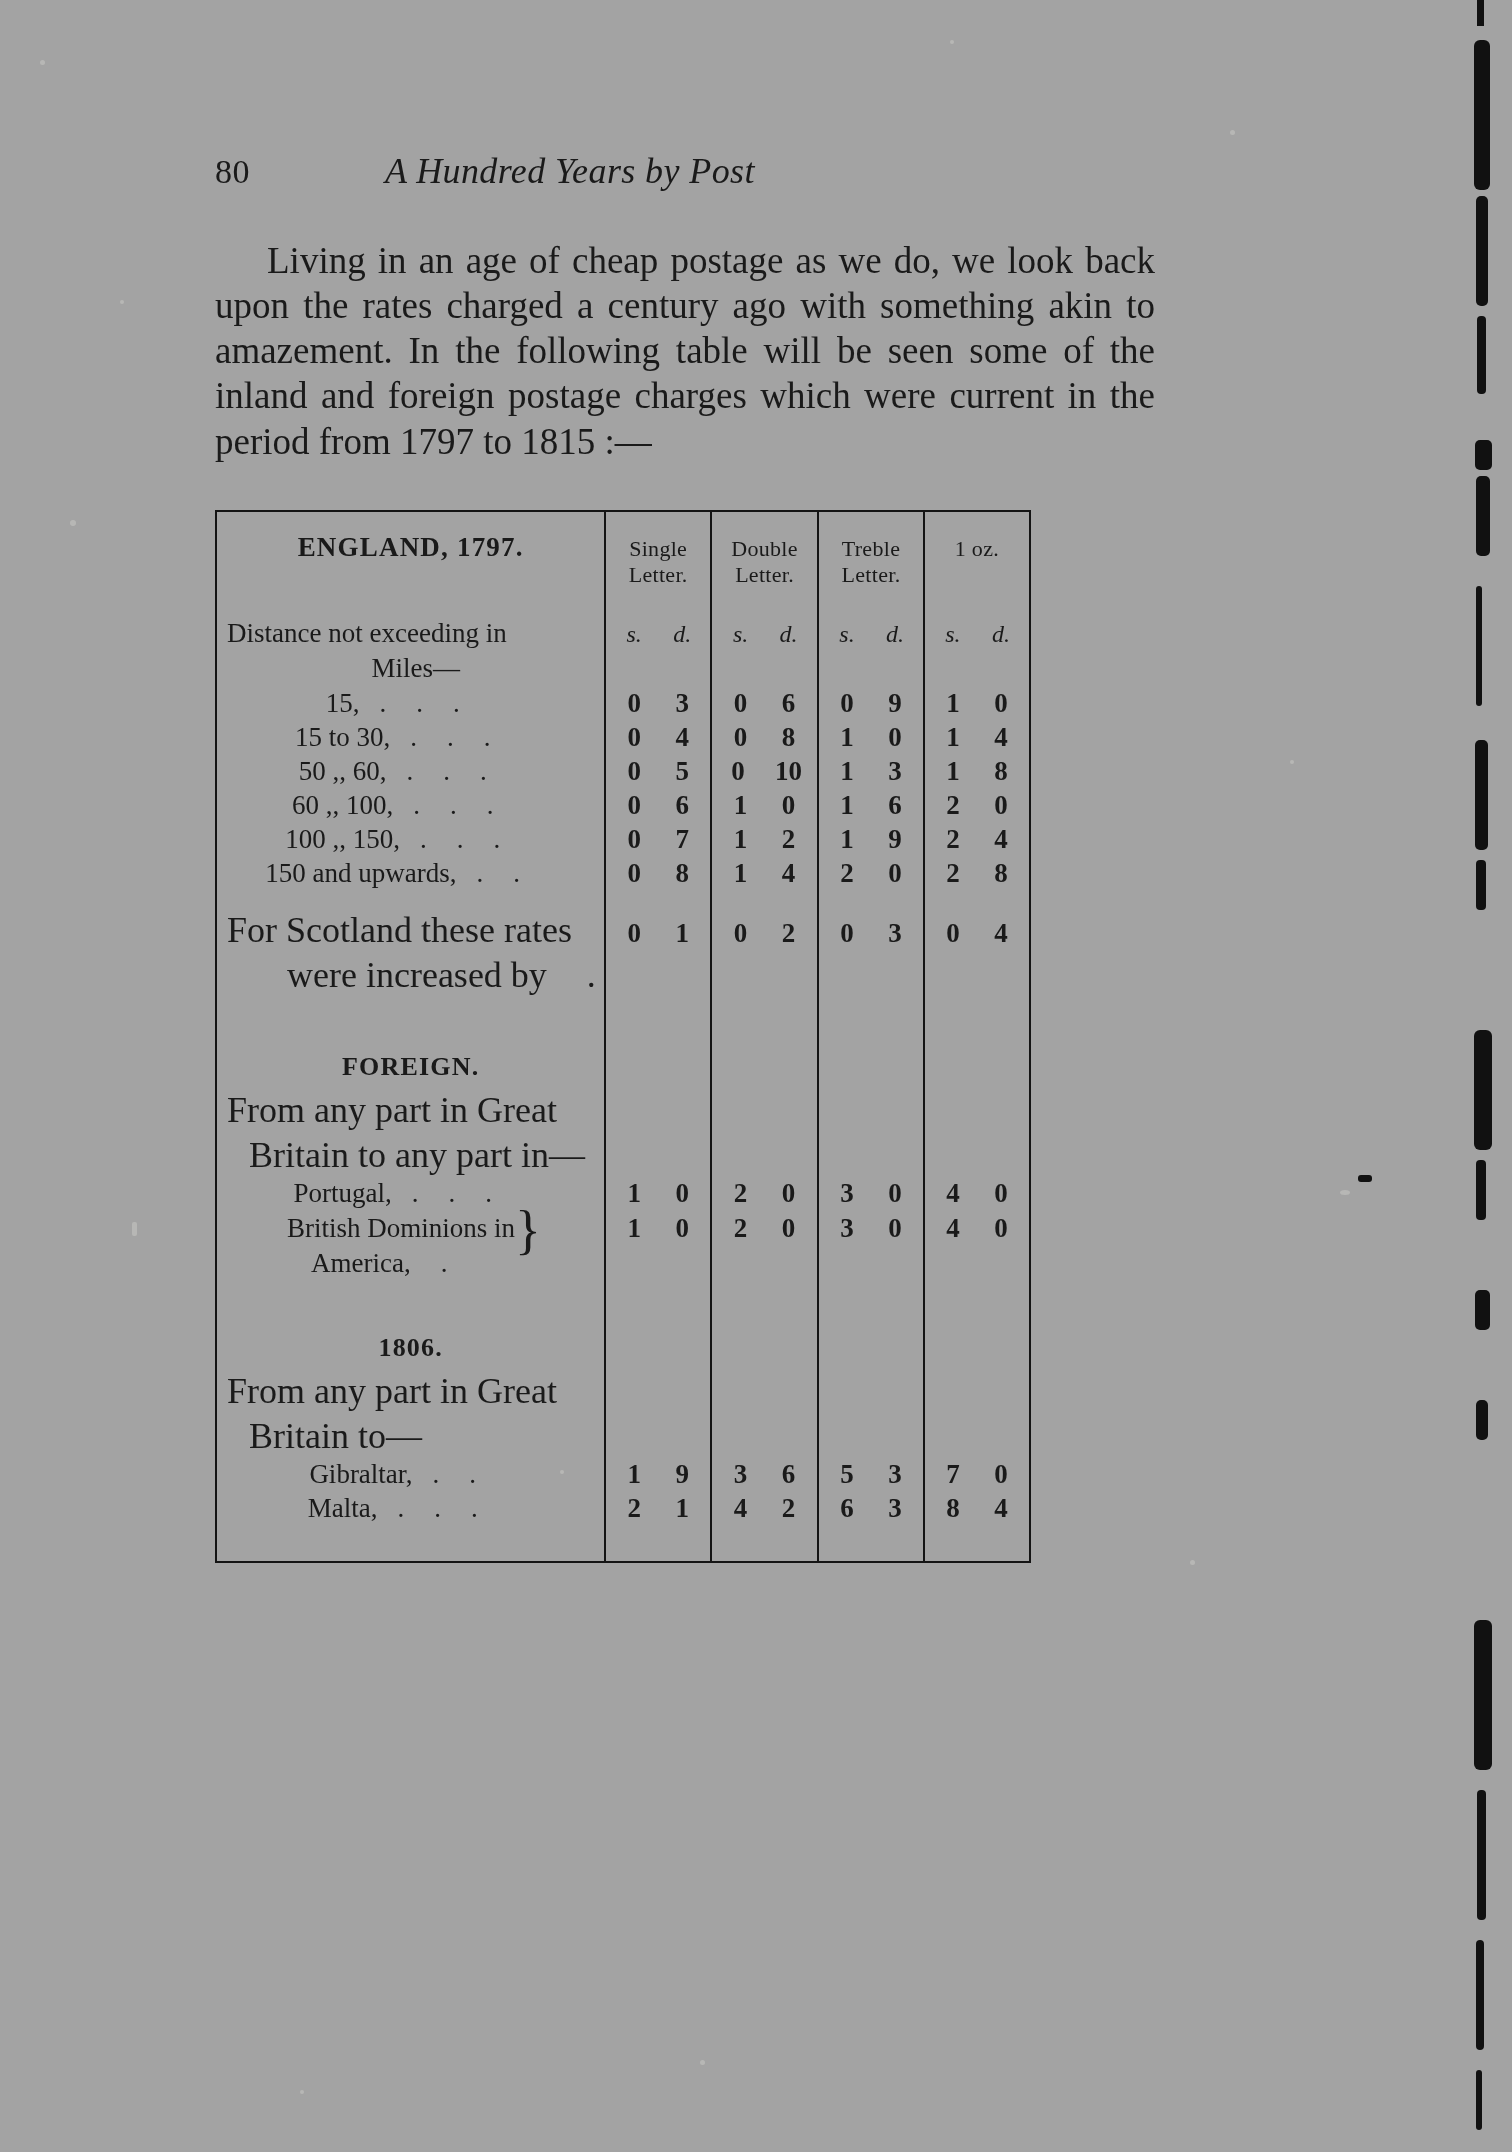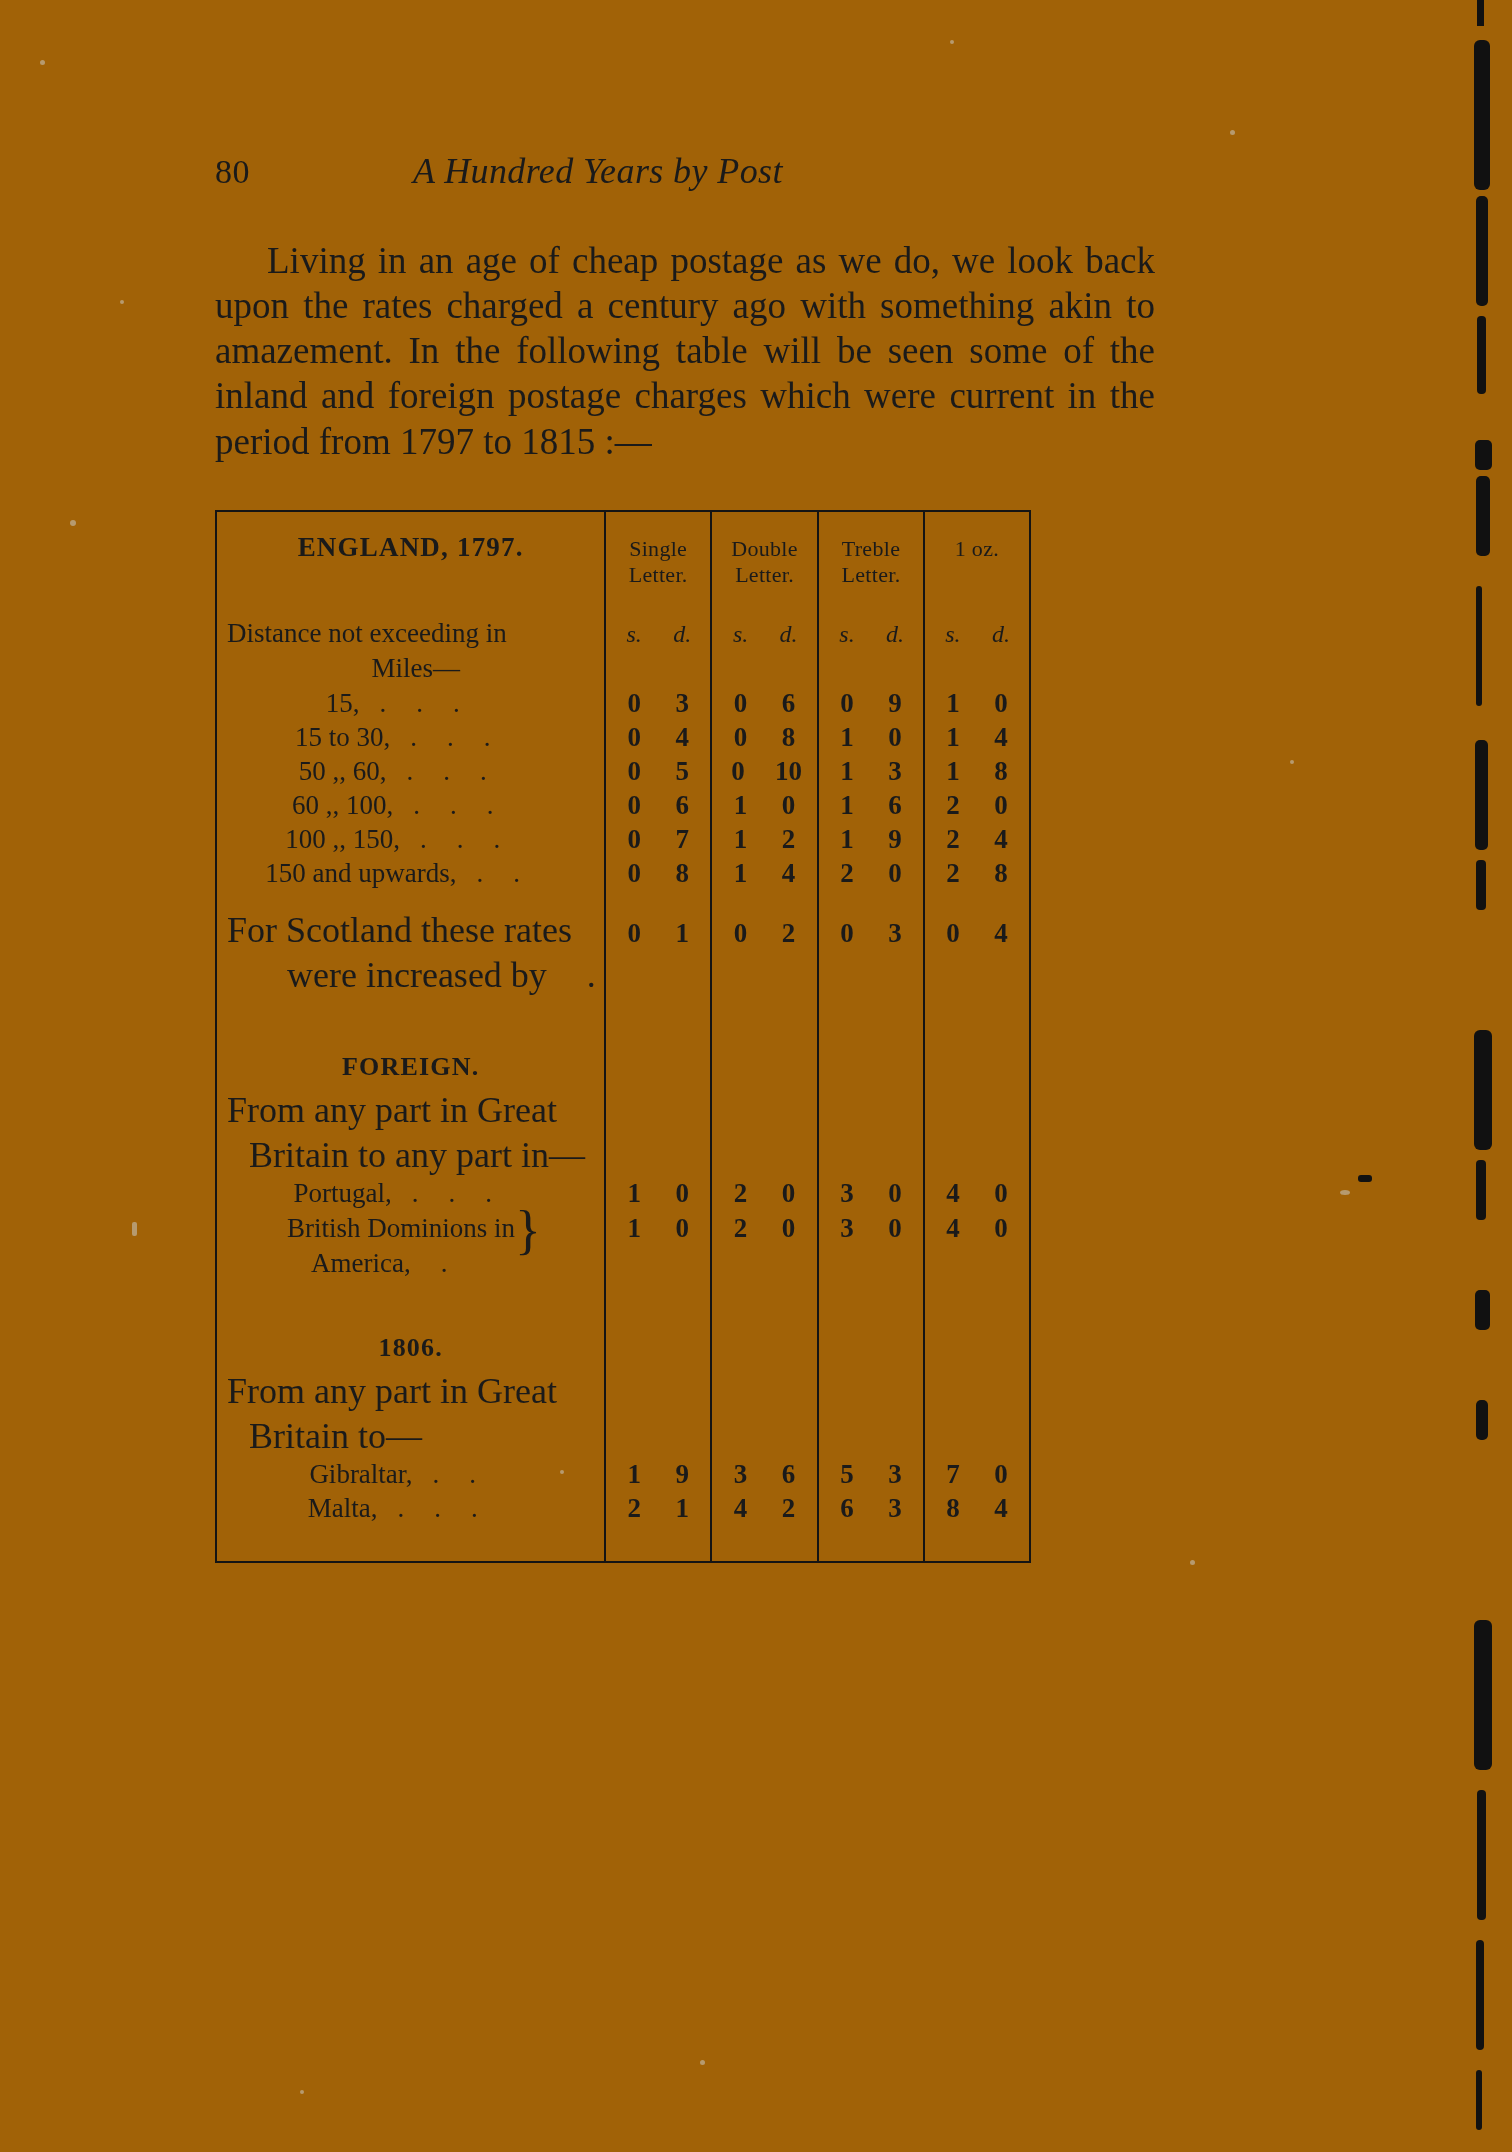--- a/index.html
+++ b/index.html
@@ -13,21 +13,21 @@
     position: relative;
     font-family: "Liberation Serif", serif;
     color: #1a1a1a;
     overflow: hidden;
   }
 
   
   .page {
     position: absolute;
     inset: 0;
-    background: #a16207;
+    background: #a3a3a3;
   }
   .speckle {
     position: absolute;
     background: #c9c9c4;
     border-radius: 50%;
     opacity: .55;
   }
 
   
   .scan-edge {
@@ -59,21 +59,20 @@
   }
   .folio {
     font-size: 34px;
     letter-spacing: .5px;
     width: 170px;
   }
   .booktitle {
     font-style: italic;
     font-size: 36px;
     letter-spacing: .4px;
-    margin-left: 28px;
   }
 
   
   .para {
     font-size: 37px;
     line-height: 1.22;
     text-align: justify;
     text-justify: inter-word;
     margin: 0 0 46px 0;
   }

